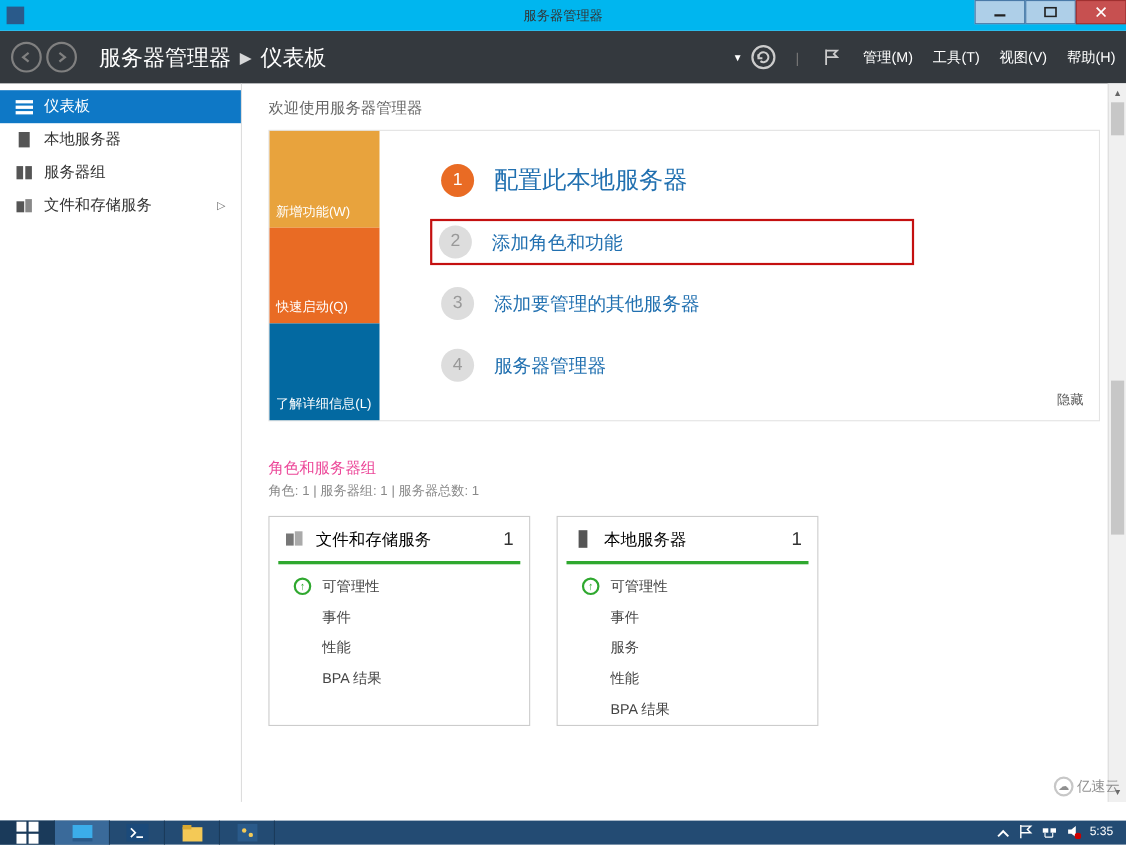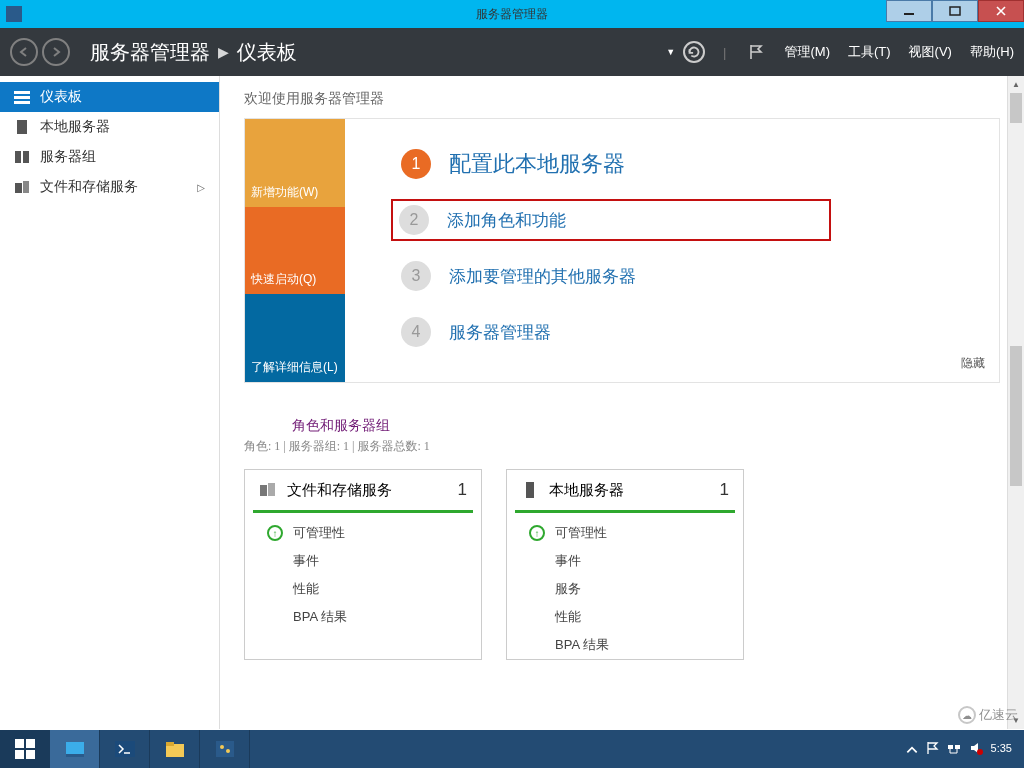--- a/index.html
+++ b/index.html
@@ -54,43 +54,43 @@
 .qs-body { flex: 1; padding: 24px 28px 12px 48px; position: relative; }
 .qs-step { display: flex; align-items: center; gap: 18px; margin-bottom: 14px; padding: 6px 8px; cursor: pointer; }
 .qs-step.hl { border: 2px solid #c41010; margin-left: -2px; margin-right: 140px; padding: 4px 6px; }
 .qs-num { width: 30px; height: 30px; border-radius: 50%; background: #ddd; color: #999; display: flex; align-items: center; justify-content: center; font-size: 16px; flex-shrink: 0; }
 .qs-num.on { background: #e96b24; color: #fff; }
 .qs-label { color: #2170b0; font-size: 17px; text-align: center; }
 .qs-label.big { font-size: 22px; }
 .qs-hide { position: absolute; right: 14px; bottom: 10px; font-size: 12px; color: #555; cursor: pointer; }
 
 
-.roles-h { margin-top: 34px; font-size: 14px; color: #701a75; margin-left: 48px; }
-.roles-sub { font-size: 12px; color: #888; margin-top: 3px; font-family: Liberation Serif, serif; }
+.roles-h { margin-top: 34px; font-size: 14px; color: #ec4899; }
+.roles-sub { font-size: 12px; color: #888; margin-top: 3px; }
 
 .tiles { display: flex; gap: 24px; margin-top: 14px; }
 .tile { width: 238px; border: 1px solid #ccc; background: #fff; }
 .tile-head { display: flex; align-items: center; gap: 10px; padding: 10px 14px; font-size: 15px; }
 .tile-head .ico { width: 18px; height: 18px; }
 .tile-head .cnt { margin-left: auto; font-size: 17px; color: #333; }
 .tile-bar { height: 3px; background: #2fa82f; margin: 0 8px 6px 8px; }
 .tile-row { display: flex; align-items: center; gap: 10px; padding: 5px 22px 5px 22px; font-size: 13px; color: #444; cursor: pointer; }
 .tile-row .arrow { width: 16px; height: 16px; border: 2px solid #2fa82f; border-radius: 50%; display: flex; align-items: center; justify-content: center; color: #2fa82f; font-size: 10px; font-weight: bold; }
 .tile-row .spacer { width: 16px; }
 
 
 .vscroll { position: absolute; right: 0; top: 76px; bottom: 39px; width: 17px; background: #f0f0f0; border-left: 1px solid #ddd; }
 .vscroll .btn { height: 17px; background: #f0f0f0; display: flex; align-items: center; justify-content: center; font-size: 8px; color: #666; cursor: pointer; }
 .vscroll .btn.down { position: absolute; bottom: 0; width: 100%; }
 .vscroll .thumb { position: absolute; left: 2px; right: 2px; background: #c7c7c7; cursor: pointer; }
 .vscroll .thumb.t1 { top: 17px; height: 30px; }
 .vscroll .thumb.t2 { top: 270px; height: 140px; }
 
 
-.taskbar { position: absolute; bottom: 0; left: 0; right: 0; height: 38px; background: #234b73; display: flex; align-items: stretch; }
+.taskbar { position: absolute; bottom: 0; left: 0; right: 0; height: 22px; background: #234b73; display: flex; align-items: stretch; }
 .tb-btn { width: 50px; border-right: 1px solid #1a3a5a; display: flex; align-items: center; justify-content: center; cursor: pointer; }
 .tb-btn.start { background: #1a3a5a; }
 .tb-btn.active { background: #3a6a9a; }
 .tb-btn svg { width: 24px; height: 24px; }
 .tray { margin-left: auto; display: flex; align-items: center; gap: 8px; padding: 0 12px; color: #fff; font-size: 11px; }
 .tray svg { width: 14px; height: 14px; }
 .tray-up { width: 12px; height: 12px; cursor: pointer; }
 .clock { text-align: right; line-height: 1.2; }
 
 

